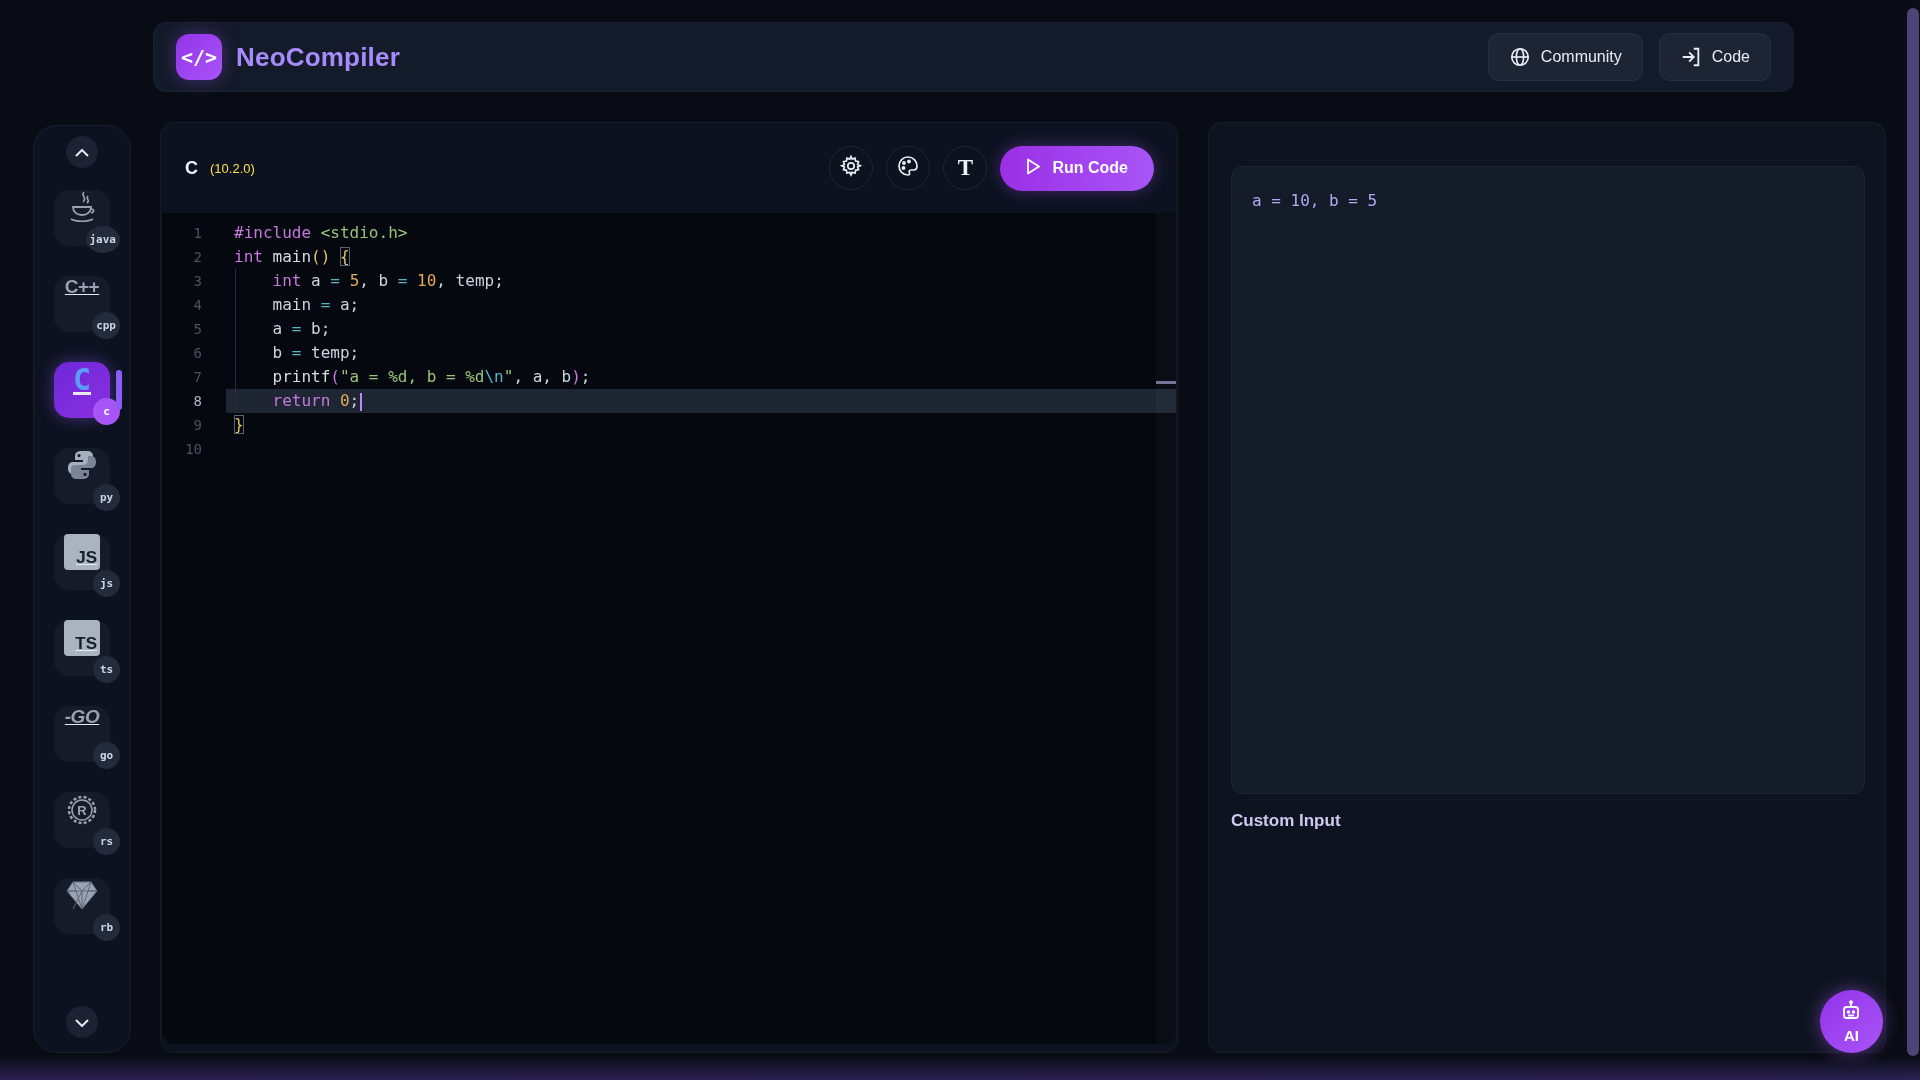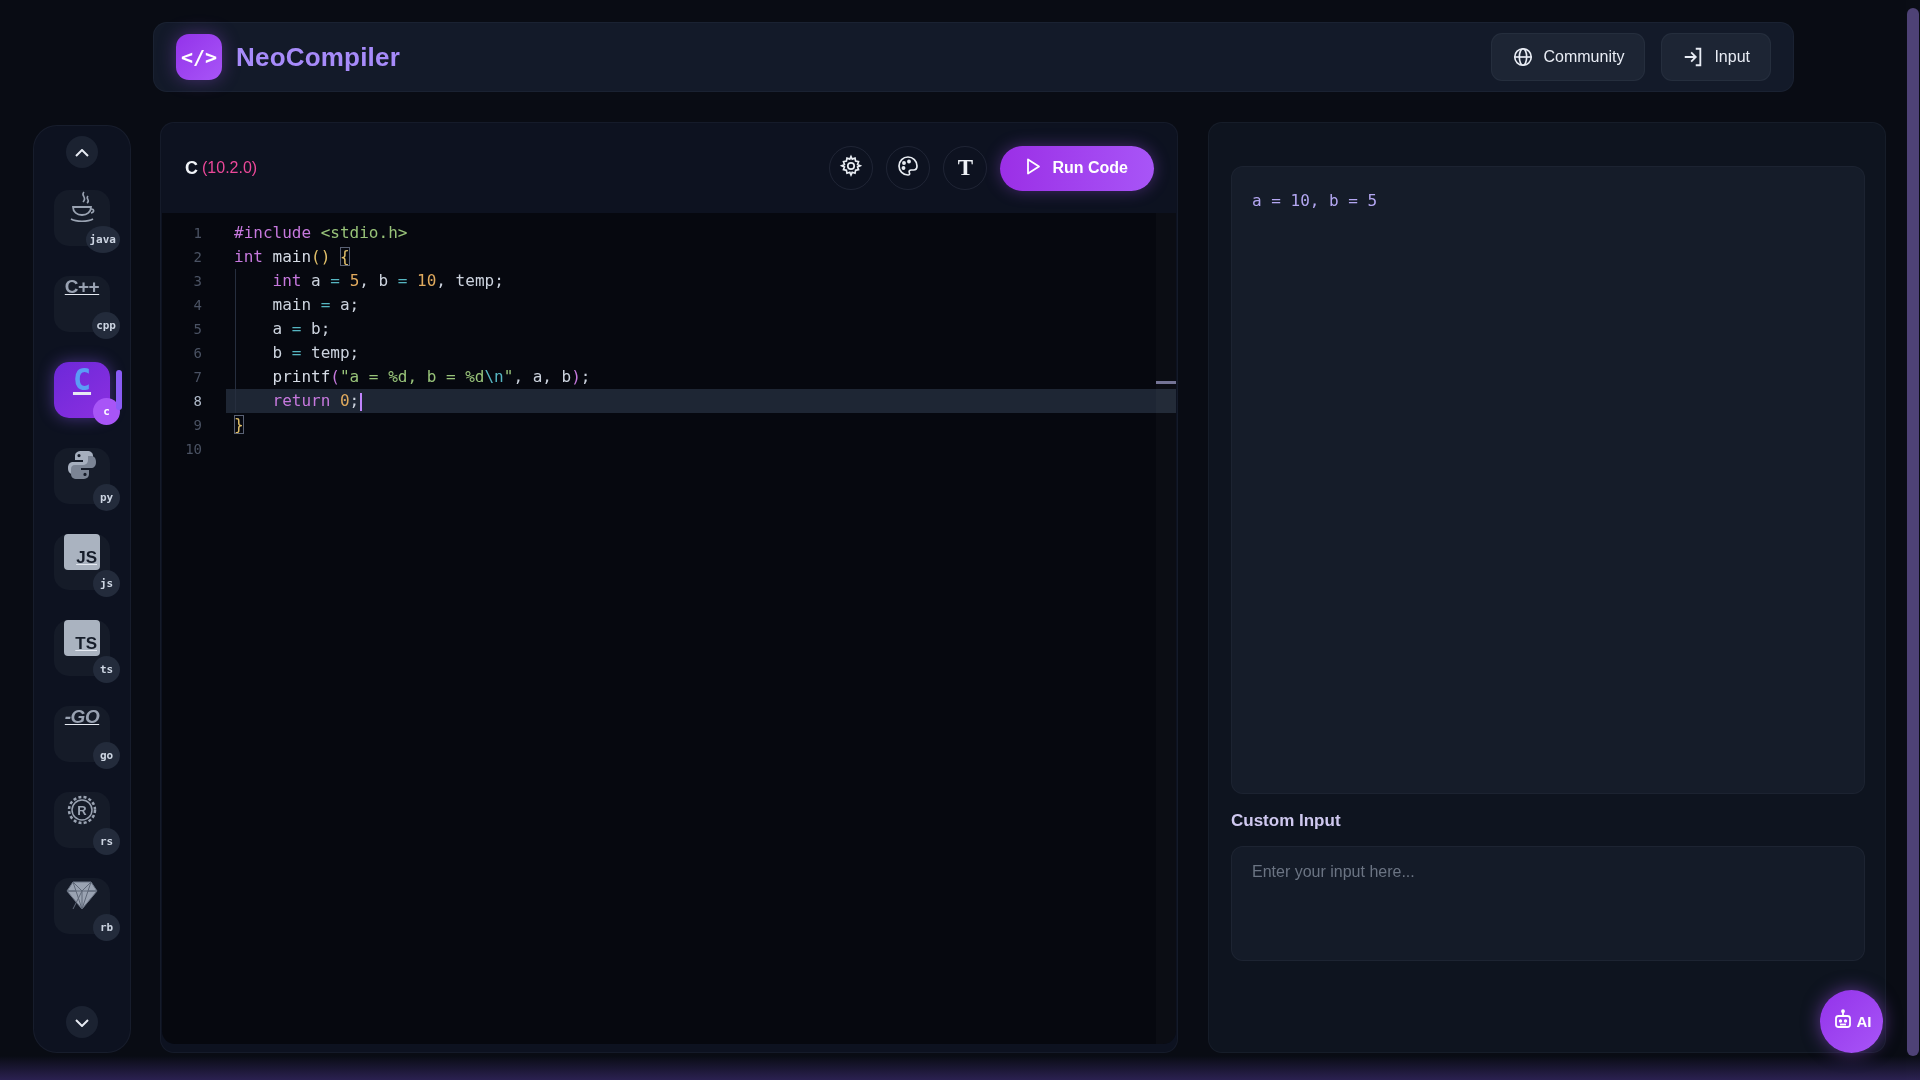--- a/index.html
+++ b/index.html
@@ -72,21 +72,21 @@
     font-weight:bold; font-size:17px; padding:2px 3px;
   }
   
   .editor-panel {
     position:absolute; left:160px; top:122px; width:1018px; height:931px;
     background:#0d1220; border:1px solid rgba(130,140,170,0.08); border-radius:14px;
     display:flex; flex-direction:column;
   }
   .editor-toolbar { height:90px; flex:0 0 auto; display:flex; align-items:center; padding:0 23px 0 24px; }
   .lang-label { font-size:18px; font-weight:bold; color:#f0f3f8; }
-  .lang-version { font-size:16px; color:#ec4899; margin-left:4px; }
+  .lang-version { font-size:13px; color:#fde047; margin-left:12px; }
   .toolbar-right { margin-left:auto; display:flex; align-items:center; gap:13px; }
   .icon-circle {
     width:44px; height:44px; border-radius:50%; border:1px solid rgba(140,150,180,0.14);
     display:flex; align-items:center; justify-content:center; cursor:pointer; color:#e8ecf2;
   }
   .t-glyph { font-family:"Liberation Serif", serif; font-size:23px; font-weight:bold; color:#eef1f6; }
   .run-btn {
     height:45px; padding:0 26px; border-radius:23px; border:none; cursor:pointer;
     background:linear-gradient(90deg,#9b2fe6,#a855f7);
     color:#fff; font-size:16px; font-weight:bold;
@@ -133,20 +133,21 @@
     outline:none;
   }
   .ci-textarea::placeholder { color:#6b7483; }
   
   .ai-fab {
     position:absolute; left:1820px; top:990px; width:63px; height:63px; border-radius:50%;
     background:linear-gradient(135deg,#9333ea,#a855f7); border:none; cursor:pointer;
     display:flex; align-items:center; justify-content:center; gap:1px;
     color:#fff; font-weight:bold; font-size:15px;
     box-shadow:0 0 18px rgba(168,85,247,0.5);
+    flex-direction:column;
   }
   
   .page-scrollbar-track { position:absolute; right:0; top:0; width:14px; height:1080px; background:#0a0d15; }
   .page-scrollbar-thumb { position:absolute; right:1px; top:8px; width:12px; height:1048px; border-radius:6px; background:#4e4276; }
   .bottom-glow {
     position:absolute; left:0; bottom:0; width:1920px; height:24px;
     background:linear-gradient(to top, rgba(90,62,165,0.42), rgba(90,62,165,0));
     pointer-events:none;
   }
 </style>
@@ -167,21 +168,21 @@
       </span>
       <span>Community</span>
     </button>
     <button class="hdr-btn">
       <span>
         <svg width="22" height="22" viewBox="0 0 24 24" fill="none" stroke="#e8ecf4" stroke-width="2">
           <path d="M3 12 h11 M10 7 l5 5 -5 5"></path>
             <path d="M15 3 h5 v18 h-5"></path>
         </svg>
       </span>
-      <span>Input</span>
+      <span>Code</span>
     </button>
   </div>
 </div>
 
 <div class="sidebar">
   <div class="chev-btn">
     <span>
       <svg width="14" height="8" viewBox="0 0 14 8" fill="none" stroke="#e6eaf2" stroke-width="2">
           <path d="M1 7 L7 1 L13 7"></path>
         </svg>
@@ -324,21 +325,20 @@
       <div class="scroll-mark"></div>
     </div>
   </div>
 </div>
 
 <div class="right-panel">
   <div class="output-box">
     <span>a = 10, b = 5</span>
   </div>
   <div class="ci-title">Custom Input</div>
-  <textarea class="ci-textarea" placeholder="Enter your input here..." style=""></textarea>
 </div>
 
 <button class="ai-fab">
   <span>
     <svg width="24" height="24" viewBox="0 0 24 24" fill="none" stroke="#fff" stroke-width="1.8">
       <rect x="4" y="8" width="14" height="11" rx="2.5"></rect>
       <line x1="11" y1="8" x2="11" y2="4"></line>
         <circle cx="11" cy="3.2" r="1" fill="#fff"></circle>
       <circle cx="8.5" cy="13" r="0.8" fill="#fff"></circle>
         <circle cx="13.5" cy="13" r="0.8" fill="#fff"></circle>

